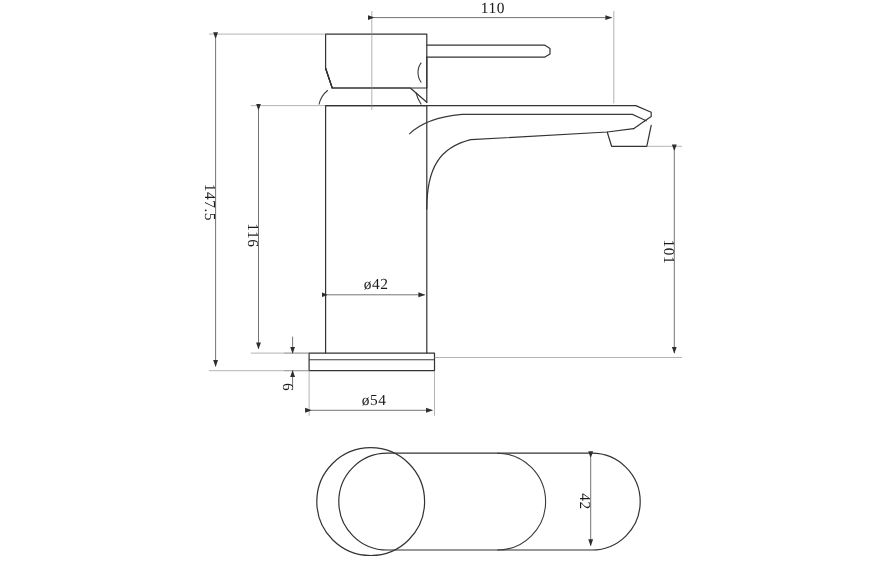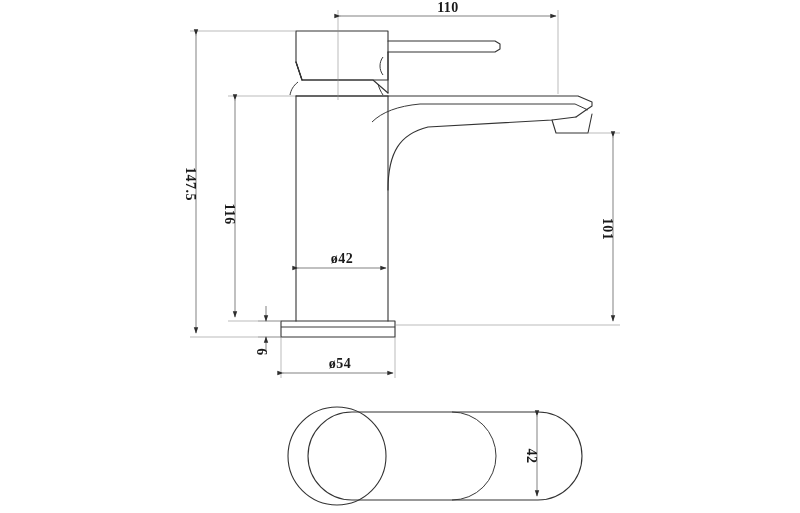--- a/index.html
+++ b/index.html
@@ -5,21 +5,21 @@
   html,body{margin:0;padding:0;background:#ffffff;}
   body{
     width:800px;height:513px;
     font-family:"Liberation Serif", serif;
     color:#1a1a1a;
     overflow:hidden;
     position:relative;
   }
   #drawing-root{
     position:absolute;inset:0;
-    width:800px;height:513px;font-weight:bold;
+    width:800px;height:513px;
   }
   svg#cad{display:block;width:800px;height:513px;}
   .obj{fill:none;stroke:#333333;stroke-width:1.1;stroke-linejoin:round;stroke-linecap:round;}
   .obj-thin{fill:none;stroke:#3a3a3a;stroke-width:1;}
   .dimline{stroke:#4a4a4a;stroke-width:0.7;fill:none;}
   .extline{stroke:#8d8d8d;stroke-width:0.6;fill:none;}
   .arrow{fill:#2e2e2e;stroke:none;}
   .dimtext{
     font-family:"Liberation Serif", serif;
     font-size:14px;

